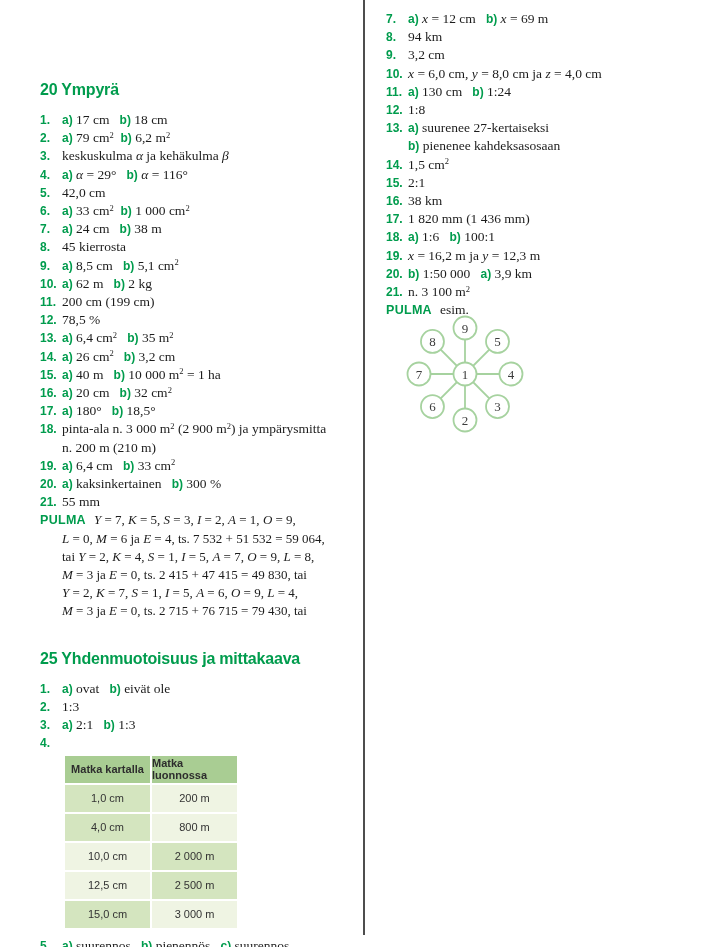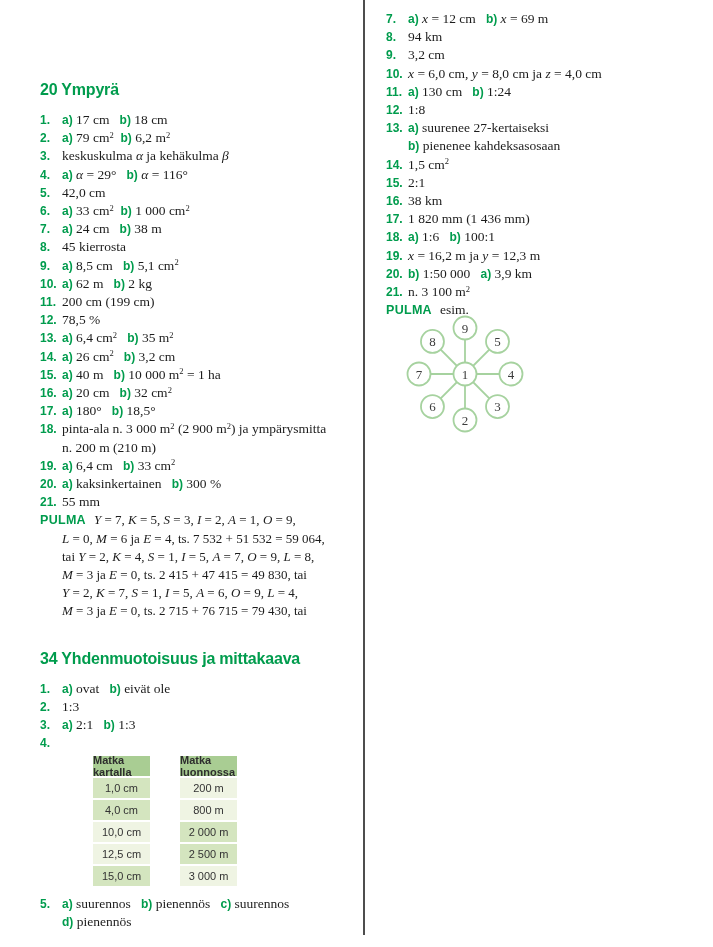--- a/index.html
+++ b/index.html
@@ -25,21 +25,21 @@
   .line:empty{height:14px;}
   .g{font-family:"Liberation Sans",sans-serif;font-weight:bold;color:var(--green);font-size:12px;}
   .v{font-style:italic;}
   .s{font-size:8.5px;position:relative;top:-4.5px;line-height:0;}
   .pulma-label{font-family:"Liberation Sans",sans-serif;font-weight:bold;color:var(--green);
                font-size:12.5px;letter-spacing:.3px;margin-right:8px;margin-top:19px;}
   .pulma .cont{padding-left:22px;}
   #pulma20 .line{font-size:13px;}
   .stable{display:grid;grid-template-columns:85px 85px;gap:2px;margin:3px 0 9px 25px;
           font-family:"Liberation Sans",sans-serif;font-size:11px;color:#333;}
-  .cell{height:20px;display:flex;align-items:center;justify-content:center;margin-left:28px;}
+  .cell{height:27px;display:flex;align-items:center;justify-content:center;}
   .th{background:var(--th-bg);font-weight:bold;color:#2d2d2d;}
   .sg{background:var(--cell-g);}
   .sl{background:var(--cell-l);}
   .diagram-svg{position:absolute;left:16px;top:312px;}
   .dcirc{fill:#fff;stroke:var(--diag);stroke-width:1.8;}
   .dline{stroke:var(--diag);stroke-width:1.8;}
   .dtext{font-family:"Liberation Serif",serif;font-size:13px;fill:#3c3c3c;text-anchor:middle;}
 </style>
 </head>
 <body>
@@ -179,21 +179,21 @@
         </div>
       </div>
     <div class="pulma" id="pulma20">
         <div class="line"><span class="pulma-label">PULMA</span><span class="v">Y</span><span> = 7, </span><span class="v">K</span><span> = 5, </span><span class="v">S</span><span> = 3, </span><span class="v">I</span><span> = 2, </span><span class="v">A</span><span> = 1, </span><span class="v">O</span><span> = 9,</span></div>
         <div class="line cont"><span class="v">L</span><span> = 0, </span><span class="v">M</span><span> = 6 ja </span><span class="v">E</span><span> = 4, ts. 7 532 + 51 532 = 59 064,</span></div>
         <div class="line cont"><span>tai </span><span class="v">Y</span><span> = 2, </span><span class="v">K</span><span> = 4, </span><span class="v">S</span><span> = 1, </span><span class="v">I</span><span> = 5, </span><span class="v">A</span><span> = 7, </span><span class="v">O</span><span> = 9, </span><span class="v">L</span><span> = 8,</span></div>
         <div class="line cont"><span class="v">M</span><span> = 3 ja </span><span class="v">E</span><span> = 0, ts. 2 415 + 47 415 = 49 830, tai</span></div>
         <div class="line cont"><span class="v">Y</span><span> = 2, </span><span class="v">K</span><span> = 7, </span><span class="v">S</span><span> = 1, </span><span class="v">I</span><span> = 5, </span><span class="v">A</span><span> = 6, </span><span class="v">O</span><span> = 9, </span><span class="v">L</span><span> = 4,</span></div>
         <div class="line cont"><span class="v">M</span><span> = 3 ja </span><span class="v">E</span><span> = 0, ts. 2 715 + 76 715 = 79 430, tai</span></div>
       </div>
-    <h1 class="sec mt">34 Yhdenmuotoisuus ja mittakaava</h1>
+    <h1 class="sec mt">25 Yhdenmuotoisuus ja mittakaava</h1>
     <div class="items" id="s21a-items">
         <div class="item">
           <span class="num">1.</span>
           <div class="content">
             <div class="line"><span class="g">a)</span><span> ovat   </span><span class="g">b)</span><span> eivät ole</span></div>
           </div>
         </div>
         <div class="item">
           <span class="num">2.</span>
           <div class="content">

